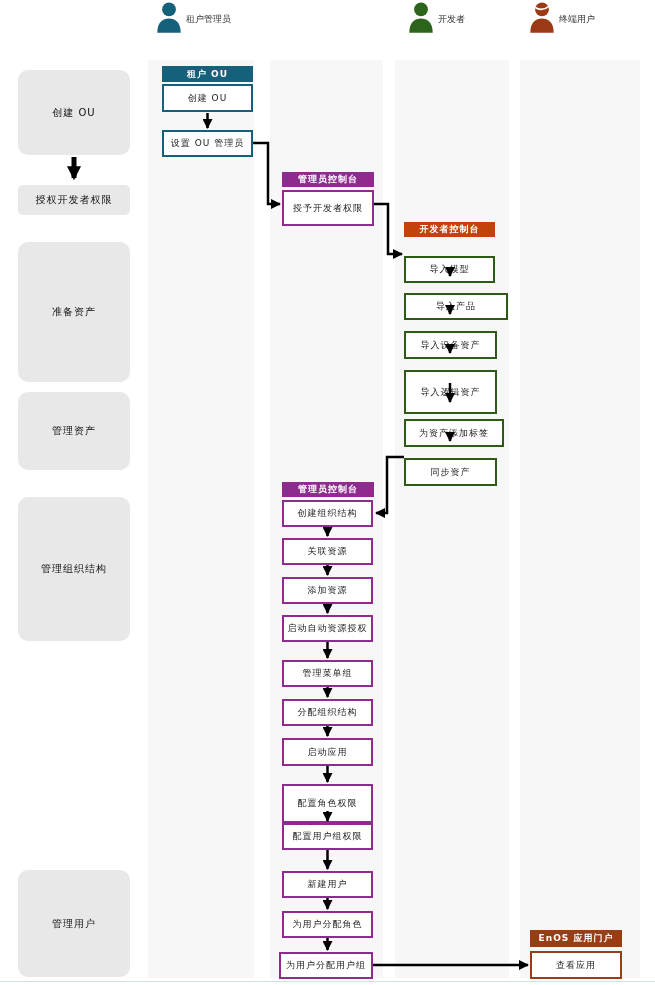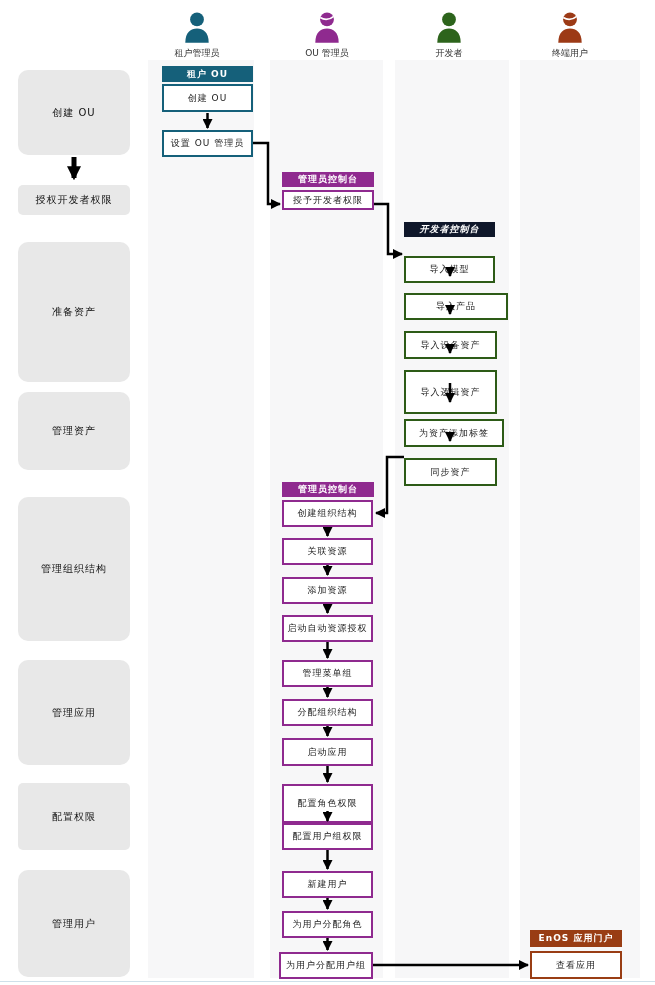--- a/index.html
+++ b/index.html
@@ -1,30 +1,30 @@
 <!DOCTYPE html>
 <html><head>
 <meta charset="utf-8">
 <style>
   html,body{margin:0;padding:0;background:#fff;font-family:"DejaVu Sans",sans-serif;}
   #canvas{position:relative;width:655px;height:985px;background:#ffffff;overflow:hidden;}
   .lane{position:absolute;top:60px;height:918px;background:#f7f7f8;}
-  .actor{position:absolute;top:12px;width:90px;display:flex;flex-direction:column;align-items:center;}
+  .actor{position:absolute;top:2px;width:90px;display:flex;flex-direction:row;align-items:center;}
   .actor-label{margin-top:3px;font-size:9px;color:#333;white-space:nowrap;}
   .side-box{position:absolute;left:18px;width:112px;background:#e8e8e8;border-radius:10px;
             display:flex;align-items:center;justify-content:center;
             font-size:10px;color:#111;letter-spacing:1px;}
   .side-box.small{border-radius:5px;}
   .fhead{position:absolute;display:flex;align-items:center;justify-content:center;
          color:#fff;font-size:9px;font-weight:bold;letter-spacing:1px;box-sizing:border-box;}
   .fbox{position:absolute;background:#fff;display:flex;align-items:center;justify-content:center;
         font-size:9px;color:#222;letter-spacing:1px;box-sizing:border-box;border:2px solid #000;}
   .teal-bg{background:#15607a;} .teal-bd{border-color:#15607a;}
   .purple-bg{background:#8f2a8f;} .purple-bd{border-color:#8f2a8f;}
-  .green-bg{background:#0f172a;font-style:italic;} .green-bd{border-color:#2d5b17;margin-top:15px;}
+  .green-bg{background:#c2410c;} .green-bd{border-color:#2d5b17;margin-top:15px;}
   .brick-bg{background:#993d14;} .brick-bd{border-color:#993d14;font-family:Liberation Serif, serif;}
   #arrow-overlay{position:absolute;left:0;top:0;pointer-events:none;}
   .bottom-line{position:absolute;left:0;top:981px;width:655px;height:1px;background:#cfe0ea;}
 </style>
 </head>
 <body>
 
 <div id="canvas">
 
   <div class="lane" style="left:148px;width:106px"></div>
@@ -33,30 +33,20 @@
   <div class="lane" style="left:520px;width:120px"></div>
 
   <div class="actor" style="left:152px">
     <svg width="34" height="32" viewBox="0 0 24 26">
       <g fill="#15607a">
         <circle cx="12" cy="6" r="5.6"></circle>
         <path d="M2.5 25 C2.5 16.5 7 13.5 12 13.5 C17 13.5 21.5 16.5 21.5 25 Z"></path>
       </g>
     </svg>
     <div class="actor-label">租户管理员</div>
-  </div>
-  <div class="actor" style="left:282px">
-    <svg width="34" height="32" viewBox="0 0 24 26">
-      <g fill="#8f2a8f">
-        <circle cx="12" cy="6" r="5.6"></circle>
-        <path d="M2.5 25 C2.5 16.5 7 13.5 12 13.5 C17 13.5 21.5 16.5 21.5 25 Z"></path>
-      </g>
-      <path d="M6.5 4.5 Q12 8 17.5 3.5" stroke="#fff" stroke-width="1.3" fill="none"></path>
-    </svg>
-    <div class="actor-label">OU 管理员</div>
   </div>
   <div class="actor" style="left:404px">
     <svg width="34" height="32" viewBox="0 0 24 26">
       <g fill="#2d641c">
         <circle cx="12" cy="6" r="5.6"></circle>
         <path d="M2.5 25 C2.5 16.5 7 13.5 12 13.5 C17 13.5 21.5 16.5 21.5 25 Z"></path>
       </g>
     </svg>
     <div class="actor-label">开发者</div>
   </div>
@@ -69,30 +59,28 @@
       <path d="M6.5 4.5 Q12 8 17.5 3.5" stroke="#fff" stroke-width="1.3" fill="none"></path>
     </svg>
     <div class="actor-label">终端用户</div>
   </div>
 
   <div class="side-box" style="top:70px;height:85px">创建 OU</div>
   <div class="side-box small" style="top:185px;height:30px">授权开发者权限</div>
   <div class="side-box" style="top:242px;height:140px">准备资产</div>
   <div class="side-box" style="top:392px;height:78px">管理资产</div>
   <div class="side-box" style="top:497px;height:144px">管理组织结构</div>
-  <div class="side-box" style="top:660px;height:105px">管理应用</div>
-  <div class="side-box small" style="top:783px;height:67px">配置权限</div>
   <div class="side-box" style="top:870px;height:107px">管理用户</div>
 
   <div class="fhead teal-bg" style="left:162px;top:66px;width:91px;height:16px">租户 OU</div>
   <div class="fbox teal-bd" style="left:162px;top:84px;width:91px;height:28px">创建 OU</div>
   <div class="fbox teal-bd" style="left:162px;top:130px;width:91px;height:27px">设置 OU 管理员</div>
 
   <div class="fhead purple-bg" style="left:282px;top:172px;width:92px;height:15px">管理员控制台</div>
-  <div class="fbox purple-bd" style="left:282px;top:190px;width:92px;height:20px">授予开发者权限</div>
+  <div class="fbox purple-bd" style="left:282px;top:190px;width:92px;height:36px">授予开发者权限</div>
 
   <div class="fhead green-bg" style="left:404px;top:222px;width:91px;height:15px">开发者控制台</div>
   <div class="fbox green-bd" style="left:404px;top:241px;width:91px;height:27px">导入模型</div>
   <div class="fbox green-bd" style="left:404px;top:278px;width:104px;height:27px">导入产品</div>
   <div class="fbox green-bd" style="left:404px;top:316px;width:93px;height:28px">导入设备资产</div>
   <div class="fbox green-bd" style="left:404px;top:355px;width:93px;height:44px">导入逻辑资产</div>
   <div class="fbox green-bd" style="left:404px;top:404px;width:100px;height:28px">为资产添加标签</div>
   <div class="fbox green-bd" style="left:404px;top:443px;width:93px;height:28px">同步资产</div>
 
   <div class="fhead purple-bg" style="left:282px;top:482px;width:92px;height:15px">管理员控制台</div>

